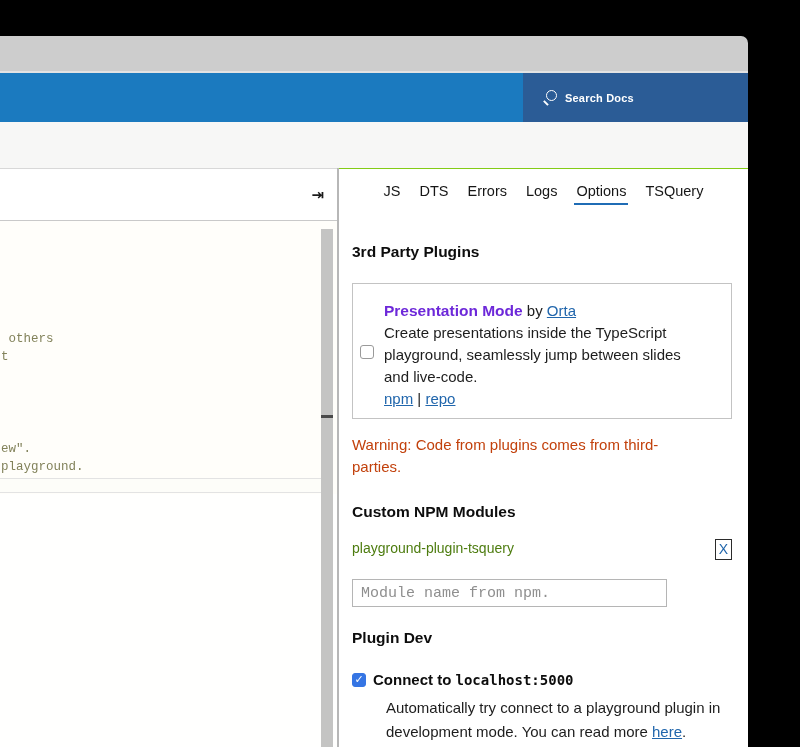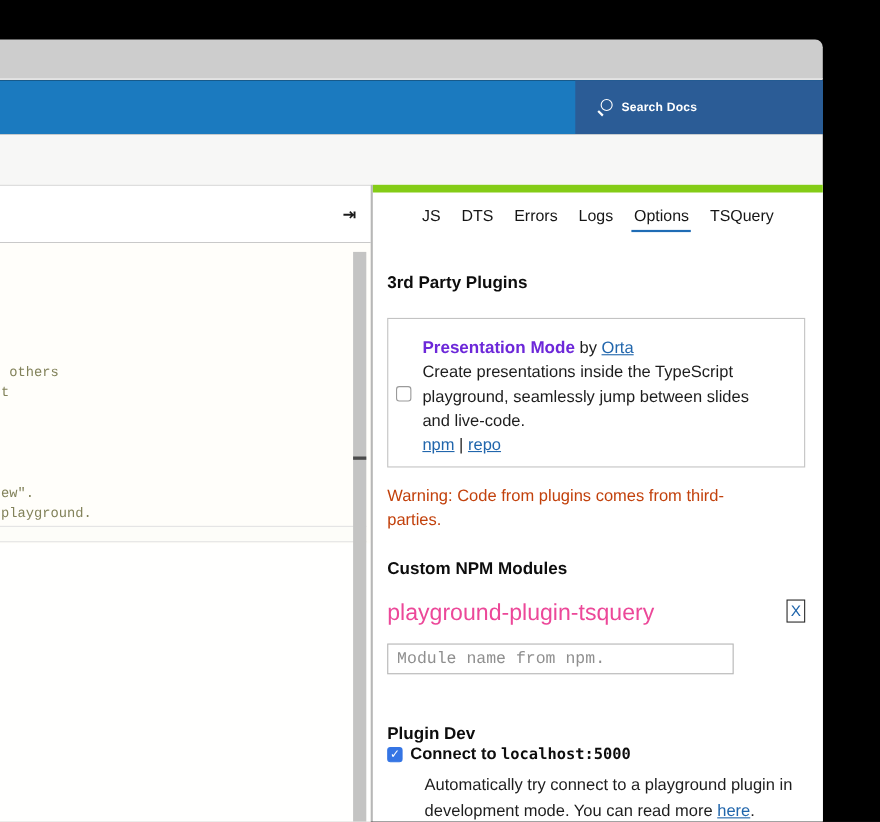--- a/index.html
+++ b/index.html
@@ -39,43 +39,43 @@
   .cl-1 { left:1px; top:129px; }
   .cl-2 { left:1px; top:221px; }
   .cl-3 { left:1px; top:239px; }
   .current-line { position:absolute; left:0; top:257px; width:333px; height:15px; background:#fdfdf9;
                   border-top:1px solid #e3e3e3; border-bottom:1px solid #e3e3e3; }
   .scrollbar { position:absolute; left:321px; top:8px; width:12px; height:519px; background:#c4c4c3; cursor:pointer; }
   .scroll-marker { position:absolute; left:0; top:186px; width:12px; height:3px; background:#4a4a4a; }
 
   
   .sidebar { position:absolute; left:339px; top:168px; width:409px; height:579px; background:#fff;
-             border-top:7px solid #84cc16;padding-left:12px; }
+             border-top:1px solid #84cc16;padding-left:12px; }
   .tabs { position:absolute; left:0; top:14px; width:409px; display:flex; justify-content:center;
           gap:15px; font-size:14.5px; color:#161616; }
   .tab { padding:0 2px 4px 2px; cursor:pointer; white-space:nowrap; }
   .tab.active { border-bottom:2px solid #1f6cb5; }
 
   .sb-heading { position:absolute; left:13px; font-size:15.5px; font-weight:700; color:#0d0d0d; }
   .h-plugins { top:74px; }
   .h-npm { top:334px; }
-  .h-dev { top:484px; }
+  .h-dev { top:460px; }
 
   .plugin-card { position:absolute; left:13px; top:114px; width:380px; height:136px;
                  border:1px solid #c3c3c3; background:#fff; }
   .checkbox { width:14px; height:14px; border:1px solid #9a9a9a; border-radius:3px; background:#fff;
               display:inline-block; cursor:pointer; }
   .plugin-card .checkbox { position:absolute; left:7px; top:61px; }
   .card-text { position:absolute; left:31px; top:16px; width:340px; font-size:15px; line-height:22px; color:#1d1d1d; }
   .card-title { font-weight:700; color:#6d28d9; font-size:15.5px; }
   a.lnk { color:#2166ac; text-decoration:underline; cursor:pointer; }
 
   .warning { position:absolute; left:13px; top:265px; width:384px; font-size:15px; line-height:22px; color:#c2410c; }
 
-  .module-row { position:absolute; left:13px; top:371px; width:384px; font-size:21px; color:#ec4899; }
+  .module-row { position:absolute; left:13px; top:371px; width:384px; font-size:14px; color:#4d7c0f; }
   .remove-btn { position:absolute; left:376px; top:370px; width:17px; height:21px; border:1px solid #2b2b2b;
                 background:#fff; color:#2166ac; font-size:14px; line-height:19px; text-align:center;
                 cursor:pointer; font-family:"Liberation Sans",sans-serif; }
 
   .module-input { position:absolute; left:13px; top:410px; width:315px; height:28px; border:1px solid #b5b5b5;
                   background:#fff; font-size:15px; color:#1d1d1d; padding:0 8px;
                   font-family:Liberation Mono, monospace; }
   .module-input::placeholder { color:#8f8f8f; opacity:1; }
 
   .connect-row { position:absolute; left:13px; top:502px; font-size:15px; color:#0d0d0d; font-weight:700;

